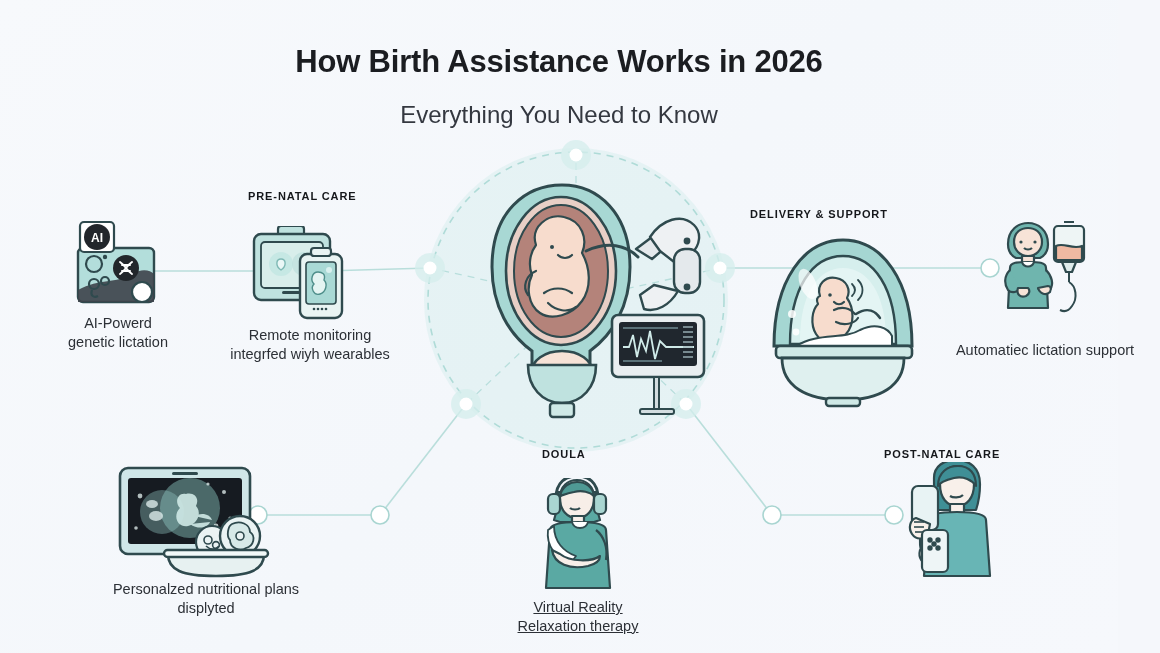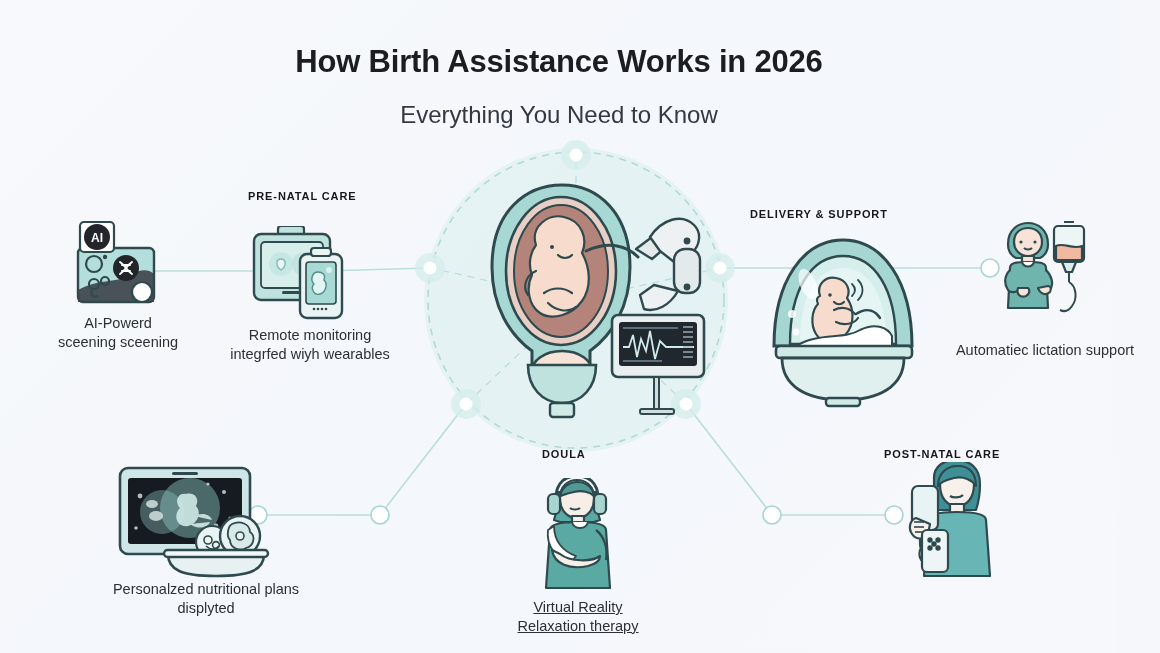--- a/index.html
+++ b/index.html
@@ -191,21 +191,21 @@
       <line x1="50" y1="53" x2="58" y2="53"></line>
     </g>
     <g fill="none" stroke="#2f4a4e" stroke-width="2.2">
       <circle cx="22" cy="66" r="5"></circle>
       <circle cx="33" cy="63" r="4"></circle>
       <path d="M20 72 C18 78 22 80 26 78"></path>
     </g>
     <circle cx="70" cy="74" r="10" fill="#ffffff" stroke="#2f4a4e" stroke-width="2.2"></circle>
   </svg>
   <div class="abs caption" style="left:38px; top:314px; width:160px;">AI-Powerd
-sceening sceening</div>
+genetic lictation</div>
 
   <svg class="abs art" style="left:248px; top:226px;" width="112" height="100" viewBox="0 0 112 100">
     <rect x="30" y="0" width="26" height="10" rx="3" fill="#bfe2df" stroke="#2f4a4e" stroke-width="2.2"></rect>
     <rect x="6" y="8" width="76" height="66" rx="7" fill="#bfe2df" stroke="#2f4a4e" stroke-width="2.4"></rect>
     <rect x="13" y="16" width="62" height="46" rx="4" fill="#d8eeeb" stroke="#2f4a4e" stroke-width="1.8"></rect>
     <circle cx="33" cy="38" r="12" fill="#c3e6e3" opacity="0.85"></circle>
     <path d="M33 44 C27 40 28 33 33 33 C38 33 39 40 33 44 Z" fill="#eaf7f6" stroke="#7fb9b5" stroke-width="1.4"></path>
     <circle cx="56" cy="38" r="12" fill="#bde0dd" opacity="0.7"></circle>
     <rect x="34" y="65" width="18" height="3" rx="1.5" fill="#2f4a4e"></rect>
     <rect x="52" y="28" width="42" height="64" rx="7" fill="#e9f4f3" stroke="#2f4a4e" stroke-width="2.4"></rect>

